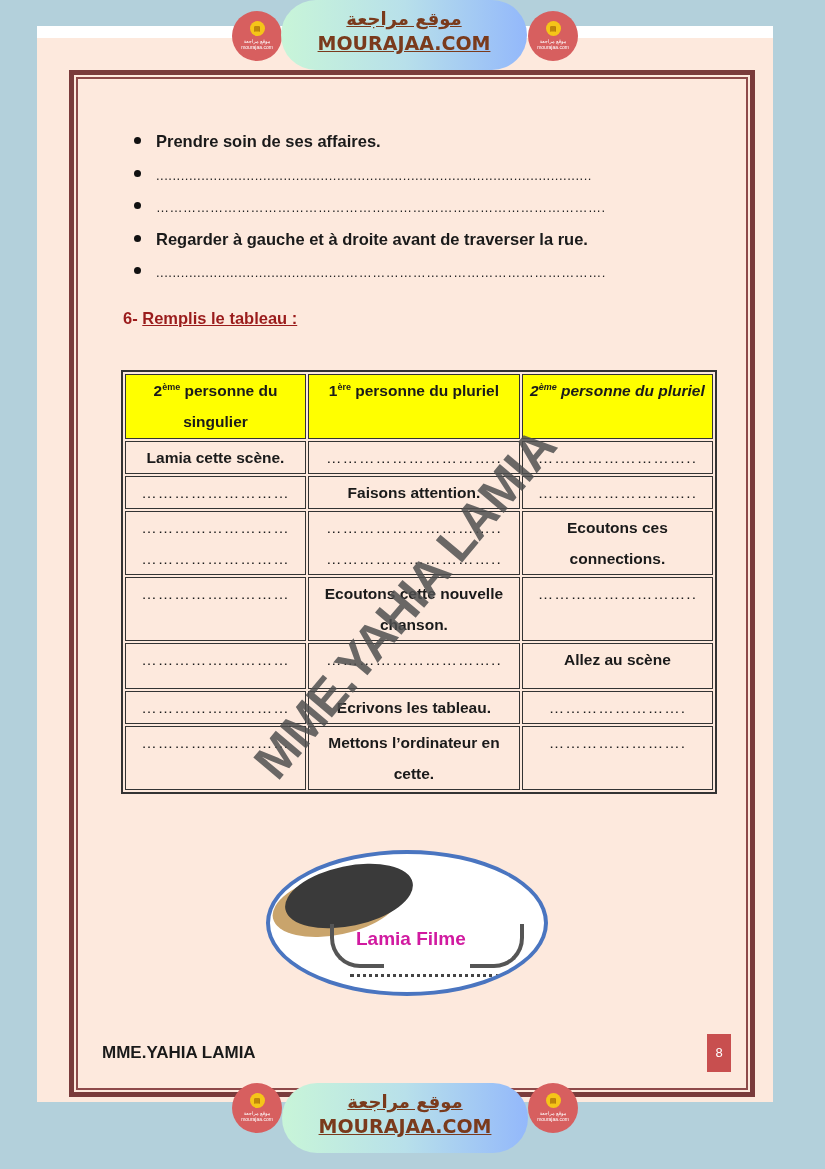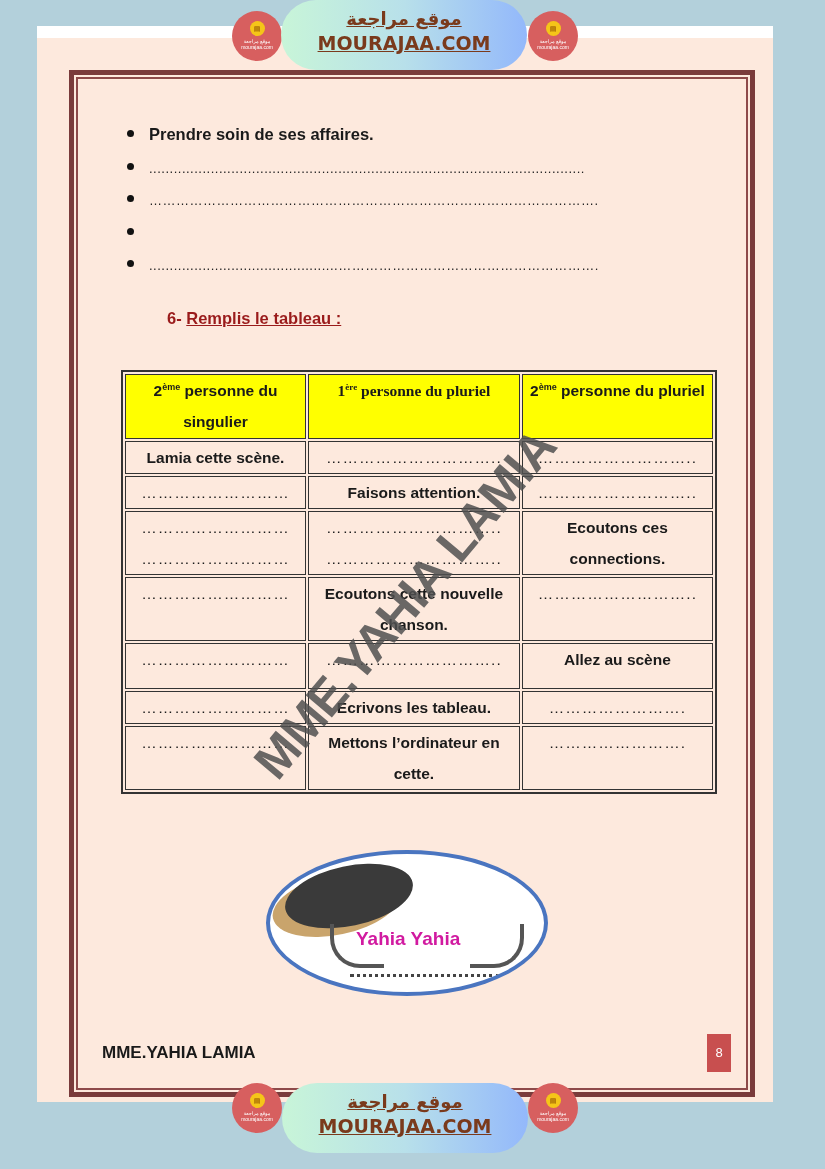--- a/index.html
+++ b/index.html
@@ -16,46 +16,46 @@
     position:absolute; left:0; top:0; width:100%; height:12px; background:#ffffff;
   }
   .frame-outer {
     position:absolute; left:69px; top:70px; width:686px; height:1027px;
     box-sizing:border-box; border:5px solid #7a3b3b;
   }
   .frame-inner {
     position:absolute; left:76px; top:77px; width:672px; height:1013px;
     box-sizing:border-box; border:2px solid #8e4a4a;
   }
-  .bullets { position:absolute; left:117px; top:112px; width:600px; margin:8px; padding:0; list-style:none; }
+  .bullets { position:absolute; left:117px; top:112px; width:600px; margin:15px; padding:0; list-style:none; }
   .bullets li {
     position:relative; height:32.5px; line-height:28px; font-size:16.5px; font-weight:bold; color:#1a1a1a;
     padding-left:24px; white-space:nowrap; overflow:hidden;
   }
   .bullets li .dot {
     position:absolute; left:2px; top:10px; width:7px; height:7px; border-radius:50%; background:#111;
   }
   .bullets li.blank span.txt { font-weight:normal; letter-spacing:0.5px; font-size:13px; color:#222; }
   .section-title {
-    position:absolute; left:123px; top:309px; font-size:16.5px; font-weight:bold; color:#9a1b1b;margin-left:44px;
+    position:absolute; left:123px; top:309px; font-size:16.5px; font-weight:bold; color:#9a1b1b;
   }
   .section-title .u { text-decoration:underline; }
   table.conj {
     position:absolute; left:121px; top:370px; width:596px;
     border-collapse:separate; border-spacing:2px; border:2px solid #333;
     background:#fde9dd; font-size:15.5px; font-weight:bold; color:#1a1a1a;
   }
   table.conj td {
     border:1.5px solid #333; text-align:center; vertical-align:top;
     line-height:31px; padding:0 4px;
   }
   table.conj tr.head td { background:#ffff00; height:63px; }
   table.conj td.c0 { width:178px; }
-  table.conj td.c1 { width:210px;font-family:Liberation Serif, serif; }
-  table.conj td.c2 { width:188px; }
+  table.conj td.c1 { width:210px; }
+  table.conj td.c2 { width:188px;font-style:italic; }
   table.conj sup { font-size:9px; line-height:0; }
   .dots { font-weight:normal; letter-spacing:1px; }
   .watermark {
     position:absolute; left:175px; top:575px; width:460px; text-align:center;
     font-size:50px; font-weight:bold; color:rgba(80,80,80,0.85);
     transform:rotate(-50deg); transform-origin:50% 50%; white-space:nowrap;
     font-family:"Liberation Sans", sans-serif; letter-spacing:-1px;
     pointer-events:none;
   }
   .stamp {
@@ -126,21 +126,21 @@
 
 <style>.badge,.banner{z-index:5;} .page{z-index:1;}</style>
 
 <div class="frame-outer" style="z-index:2;"></div>
 <div class="frame-inner" style="z-index:2;"></div>
 
 <ul class="bullets" style="z-index:3;">
   <li><span class="dot"></span><span class="txt">Prendre soin de ses affaires.</span></li>
   <li class="blank"><span class="dot"></span><span class="txt">..........................................................................................................</span></li>
   <li class="blank"><span class="dot"></span><span class="txt">……………………………………………………………………………………….</span></li>
-  <li><span class="dot"></span></li>
+  <li><span class="dot"></span><span class="txt">Regarder à gauche et à droite avant de traverser la rue.</span></li>
   <li class="blank"><span class="dot"></span><span class="txt">..............................................………………………………………………….</span></li>
 </ul>
 
 <div class="section-title" style="z-index:3;">
   <span>6-</span>
   <span class="u">Remplis le tableau :</span>
 </div>
 
 <table class="conj" style="z-index:3;">
   <tbody>
@@ -188,21 +188,21 @@
   </tr>
 </tbody>
   </table>
 
 <div class="watermark" style="z-index:4;">MME.YAHIA LAMIA</div>
 
 <div class="stamp" style="z-index:3;">
   <div class="handle"></div>
   <div class="antler-l"></div>
   <div class="antler-r"></div>
-  <div class="name">Yahia Yahia</div>
+  <div class="name">Lamia Filme</div>
   <div class="flora"></div>
 </div>
 
 <div class="footer-name" style="z-index:3;">MME.YAHIA LAMIA</div>
 <div class="page-num" style="z-index:3;">8</div>
 
 <div class="badge" style="left:232px;top:1083px;">
   <div class="ico">▤</div>
   <div class="lbl">موقع مراجعة</div>
   <div class="lbl">mourajaa.com</div>

